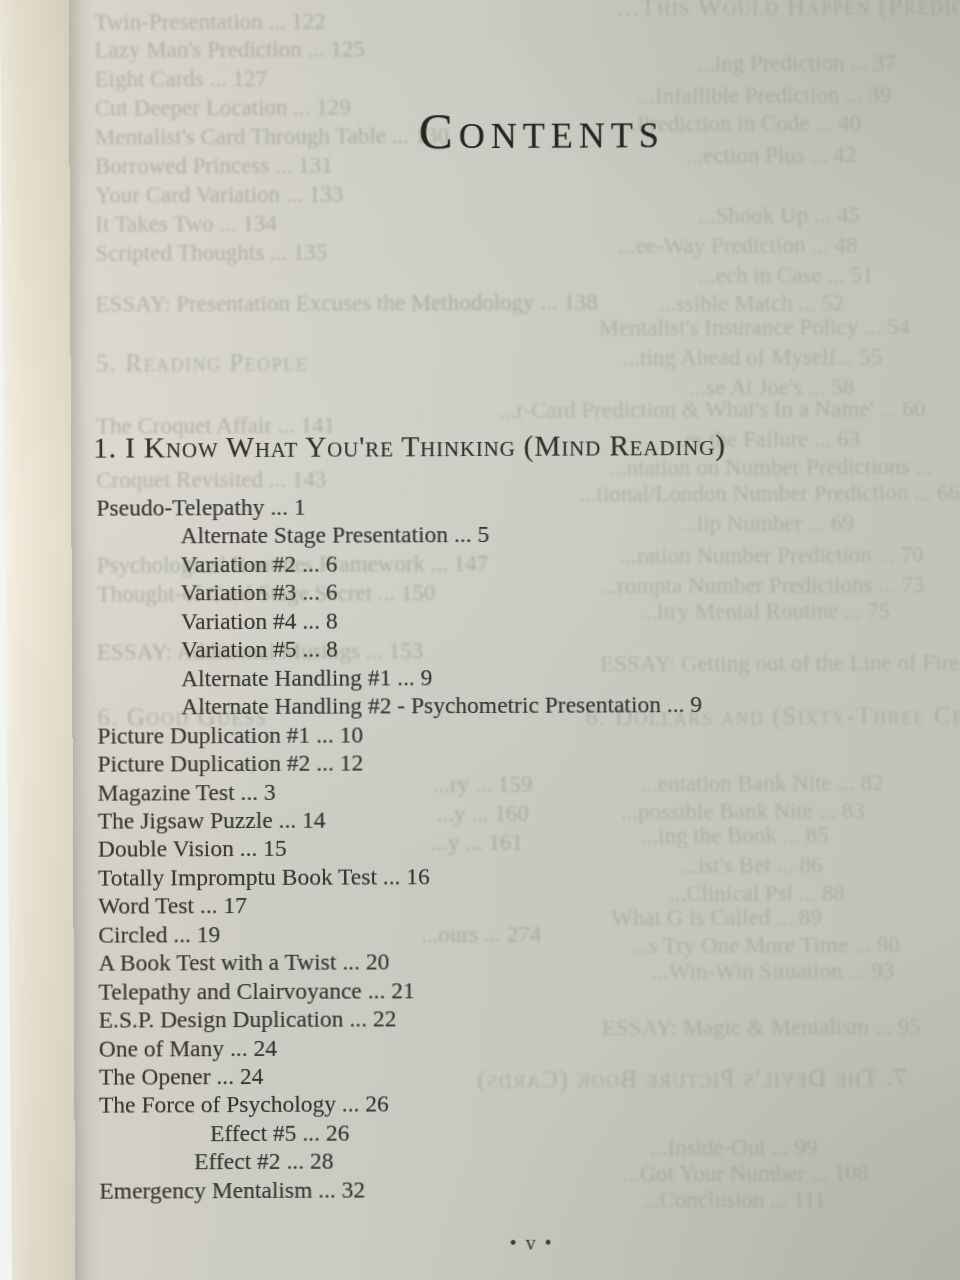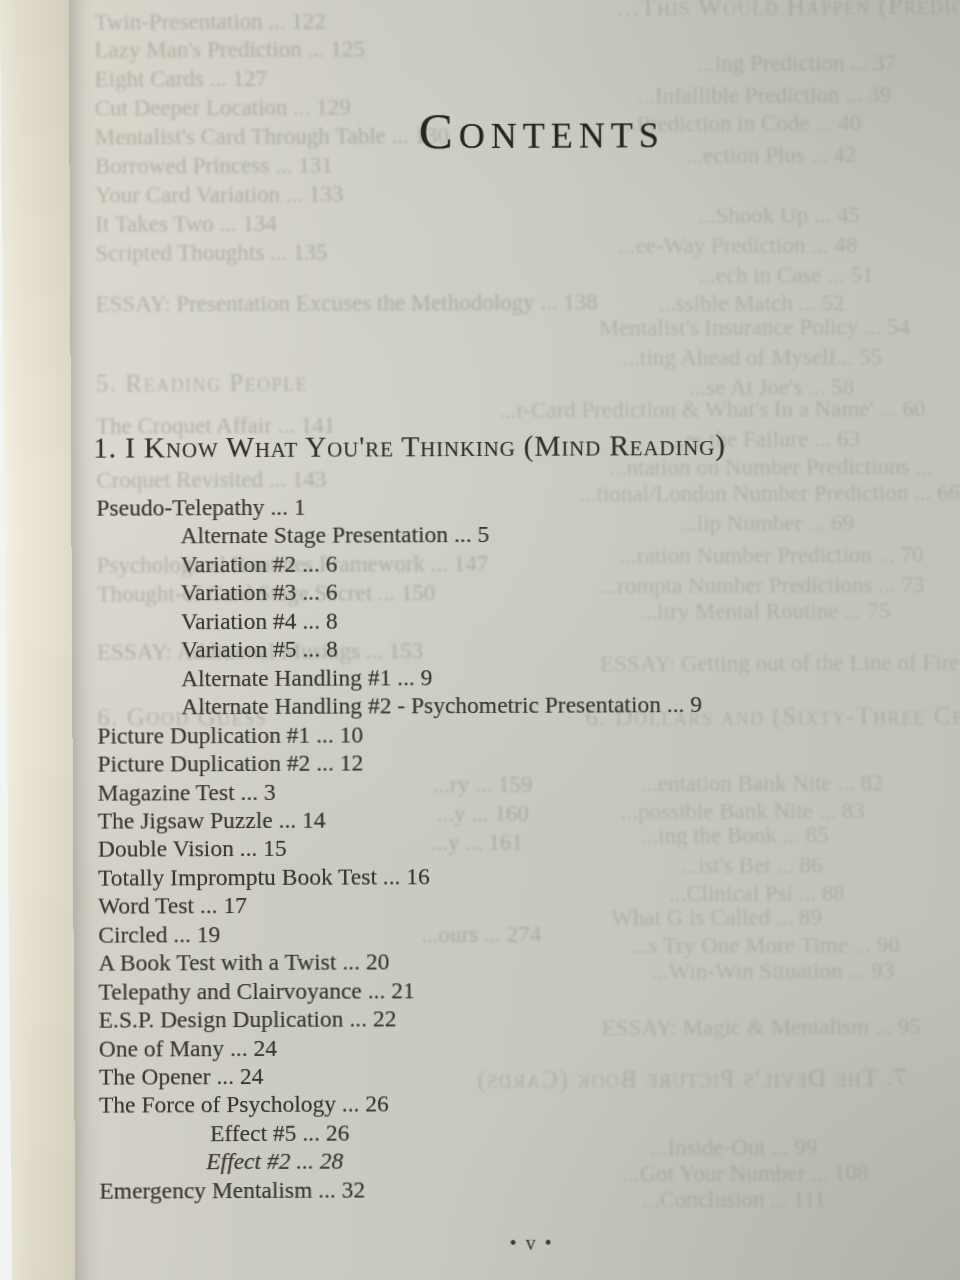--- a/index.html
+++ b/index.html
@@ -76,21 +76,21 @@
       <div class="ghost" style="left: 97px; top: 8px;">Twin-Presentation ... 122</div>
       <div class="ghost" style="left: 97px; top: 36px;">Lazy Man's Prediction ... 125</div>
       <div class="ghost" style="left: 97px; top: 65px;">Eight Cards ... 127</div>
       <div class="ghost" style="left: 97px; top: 94px;">Cut Deeper Location ... 129</div>
       <div class="ghost" style="left: 97px; top: 123px;">Mentalist's Card Through Table ... 130</div>
       <div class="ghost" style="left: 97px; top: 152px;">Borrowed Princess ... 131</div>
       <div class="ghost" style="left: 97px; top: 181px;">Your Card Variation ... 133</div>
       <div class="ghost" style="left: 97px; top: 210px;">It Takes Two ... 134</div>
       <div class="ghost" style="left: 97px; top: 239px;">Scripted Thoughts ... 135</div>
       <div class="ghost" style="left: 97px; top: 290px;">ESSAY:  Presentation Excuses the Methodology ... 138</div>
-      <div class="ghost caps" style="left: 97px; top: 348px; margin-top: 20px;">5. Reading People</div>
+      <div class="ghost caps" style="left: 97px; top: 348px;">5. Reading People</div>
       <div class="ghost" style="left: 97px; top: 412px;">The Croquet Affair ... 141</div>
       <div class="ghost" style="left: 97px; top: 466px;">Croquet Revisited ... 143</div>
       <div class="ghost" style="left: 97px; top: 551px;">Psychological Routines Framework ... 147</div>
       <div class="ghost" style="left: 97px; top: 580px;">Thought-of Card Stage Secret ... 150</div>
       <div class="ghost" style="left: 97px; top: 638px;">ESSAY:  Additional Musings ... 153</div>
       <div class="ghost caps" style="left: 97px; top: 702px;">6. Good Guess</div>
       <div class="ghost" style="left: 432px; top: 772px;">...ry ... 159</div>
       <div class="ghost" style="left: 436px; top: 801px;">...y ... 160</div>
       <div class="ghost" style="left: 430px; top: 830px;">...y ... 161</div>
       <div class="ghost" style="left: 420px; top: 922px;">...ours ... 274</div>
@@ -151,18 +151,18 @@
         <div class="entry" style="left: 97px; top: 862.85px;">Totally Impromptu Book Test ... 16</div>
         <div class="entry" style="left: 97px; top: 891.3px;">Word Test ... 17</div>
         <div class="entry" style="left: 97px; top: 919.75px;">Circled ... 19</div>
         <div class="entry" style="left: 97px; top: 948.2px;">A Book Test with a Twist ... 20</div>
         <div class="entry" style="left: 97px; top: 976.65px;">Telepathy and Clairvoyance ... 21</div>
         <div class="entry" style="left: 97px; top: 1005.1px;">E.S.P. Design Duplication ... 22</div>
         <div class="entry" style="left: 97px; top: 1033.55px;">One of Many ... 24</div>
         <div class="entry" style="left: 97px; top: 1062px;">The Opener ... 24</div>
         <div class="entry" style="left: 97px; top: 1090.45px;">The Force of Psychology ... 26</div>
         <div class="entry" style="left: 208px; top: 1118.9px;">Effect #5 ... 26</div>
-        <div class="entry" style="left: 204px; top: 1147.35px; font-style: italic;">Effect #2 ... 28</div>
+        <div class="entry" style="left: 192px; top: 1147.35px;">Effect #2 ... 28</div>
         <div class="entry" style="left: 97px; top: 1175.8px;">Emergency Mentalism ... 32</div>
       </div>
     <div class="footer">• v •</div>
   </div>
 </div>
 
 </body></html>

